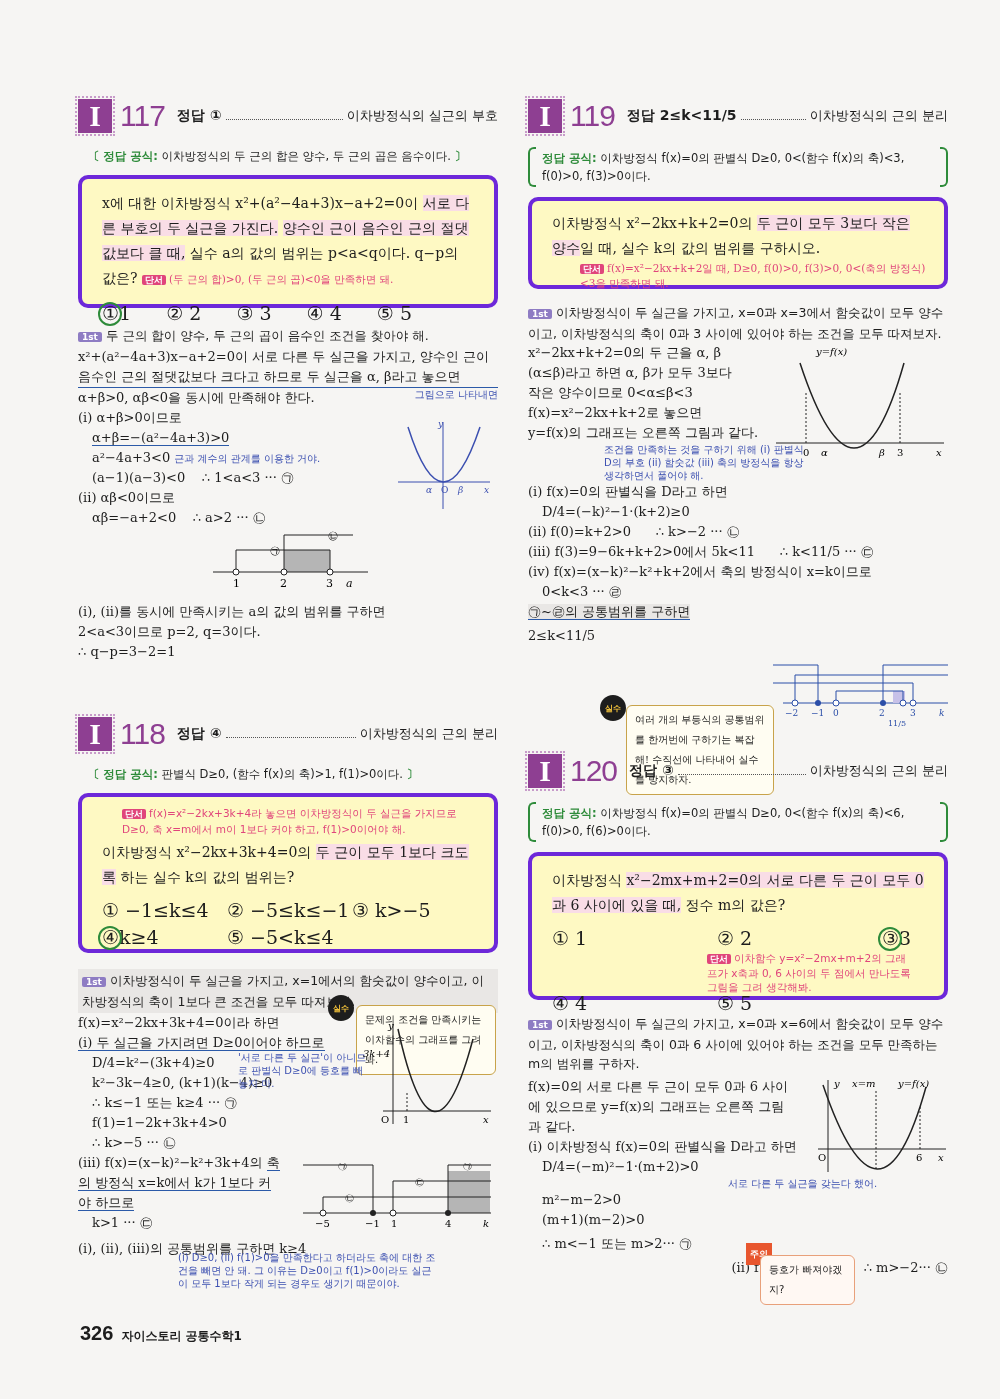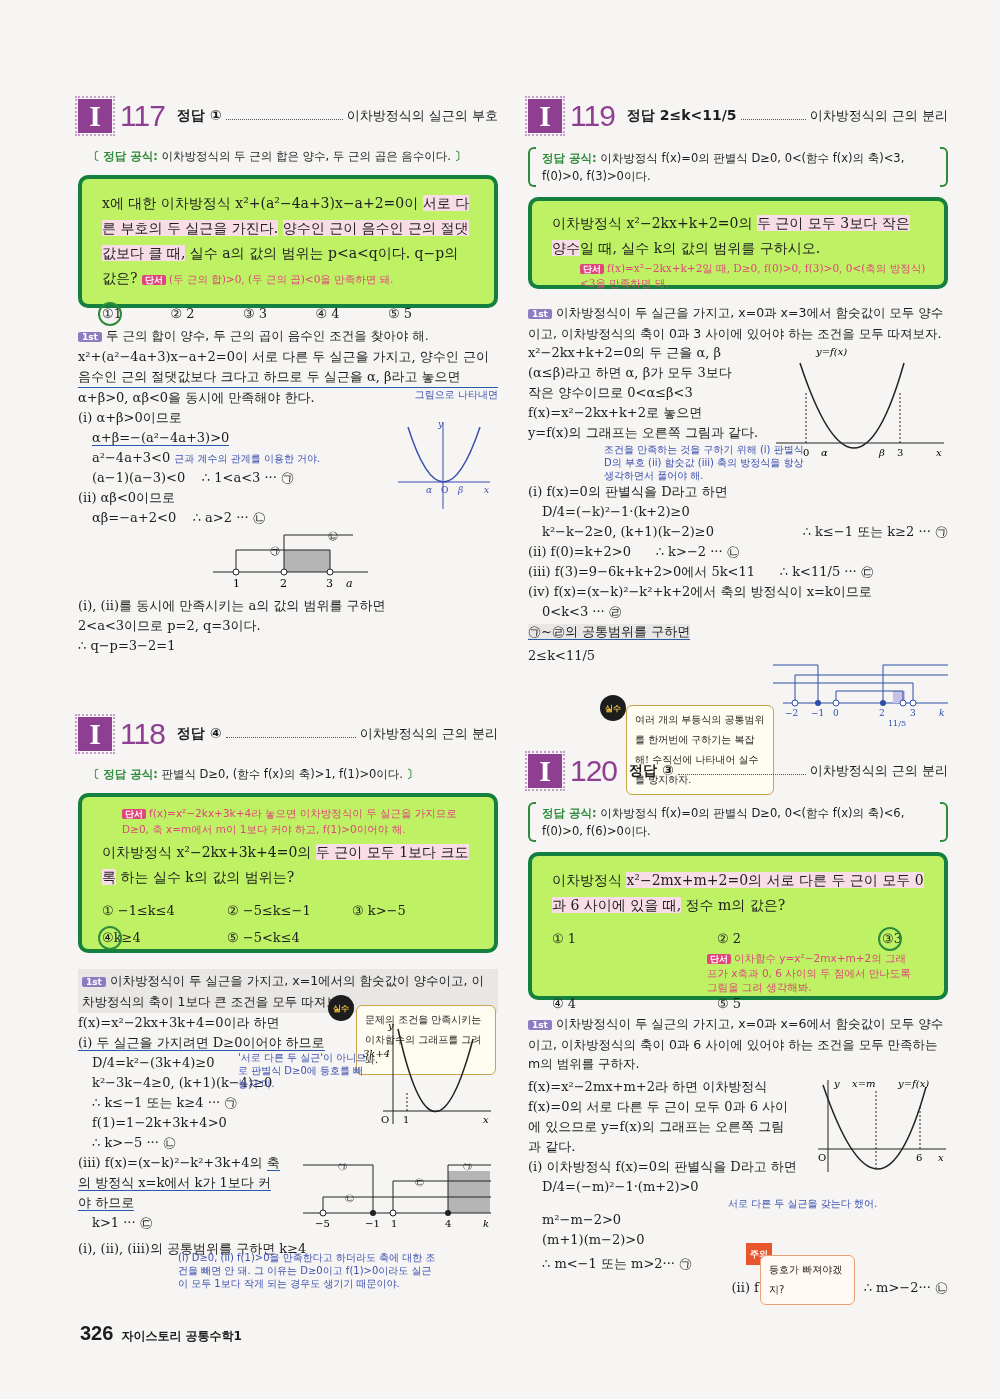--- a/index.html
+++ b/index.html
@@ -29,27 +29,27 @@
   .formula .flabel { color: #2e8b3a; font-weight: bold; }
   .formula .bracket { color: #2e8b3a; font-weight: bold; }
   .formula.box::before, .formula.box::after {
     content: ""; position: absolute; top: 0; bottom: 0; width: 6px;
     border: 2px solid #2e8b3a;
   }
   .formula.box::before { left: 0; border-right: none; border-radius: 6px 0 0 6px; }
   .formula.box::after { right: 0; border-left: none; border-radius: 0 6px 6px 0; }
 
   .qbox {
-    margin-top: 10px; border: 4px solid #15803d; border-radius: 10px; background: #bef264;
+    margin-top: 10px; border: 4px solid #6d28d9; border-radius: 10px; background: #fef9c3;
     padding: 12px 18px 12px 20px; font-size: 14px; line-height: 25px;
   }
   .hl { background: #f9dde6; }
   .hint-tag { background: #e0457b; color: #fff; font-size: 9px; padding: 0 3px; border-radius: 2px; font-weight: bold; margin-right: 3px; }
   .hint { color: #e0457b; font-size: 10.5px; line-height: 14px; }
-  .choices { display: flex; flex-wrap: wrap; margin-top: 8px; font-size: 13px; }
+  .choices { display: flex; flex-wrap: wrap; margin-top: 8px; font-size: 19px; }
   .choice { margin-right: 0; position: relative; }
   .choice.circled::before {
     content: ""; position: absolute; left: -4px; top: 1px; width: 20px; height: 20px;
     border: 2px solid #2e8b3a; border-radius: 50%;
   }
 
   .first { margin-top: 14px; font-size: 12.5px; line-height: 19px; }
   .badge1st { background: #8e7cc3; color: #fff; font-size: 9px; font-weight: bold; padding: 0 4px; border-radius: 2px; margin-right: 4px; }
   .sol { font-size: 13px; line-height: 20px; }
   .ul { border-bottom: 1.5px solid #2b5aa8; }
@@ -134,21 +134,21 @@
         <circle cx="252" cy="42" r="3" fill="#fff" stroke="#222"></circle>
         <text x="155" y="57" font-size="11">1</text>
         <text x="202" y="57" font-size="11">2</text>
         <text x="248" y="57" font-size="11">3</text>
         <text x="268" y="57" font-size="11" font-style="italic">a</text>
         <text x="265" y="25" font-size="10" fill="#fff"></text>
         <text x="192" y="24" font-size="10">㉠</text>
         <text x="250" y="9" font-size="10">㉡</text>
       </svg>
 
-      <div style="margin-top:6px;">(i), (ii)를 동시에 만족시키는 a의 값의 범위를 구하면</div>
+      <div style="margin-top:12px;">(i), (ii)를 동시에 만족시키는 a의 값의 범위를 구하면</div>
       <div>2&lt;a&lt;3이므로 p=2, q=3이다.</div>
       <div>∴ q−p=3−2=1</div>
     </div>
   </div>
 
   <div style="position:absolute; top:618px; width:420px;">
     <div class="prob-head">
       <div class="roman">I</div>
       <div class="pnum">118</div>
       <div class="ans">정답 ④</div>
@@ -257,24 +257,20 @@
     </div>
     <div class="sol serif" style="position:relative;">
       <div>x²−2kx+k+2=0의 두 근을 α, β</div>
       <div>(α≤β)라고 하면 α, β가 모두 3보다</div>
       <div>작은 양수이므로 0&lt;α≤β&lt;3</div>
       <div>f(x)=x²−2kx+k+2로 놓으면</div>
       <div>y=f(x)의 그래프는 오른쪽 그림과 같다.</div>
       <div class="blue-note" style="padding-left:76px; width:280px; font-family:'DejaVu Sans',sans-serif;">조건을 만족하는 것을 구하기 위해 (i) 판별식 D의 부호 (ii) 함숫값 (iii) 축의 방정식을 항상 생각하면서 풀어야 해.</div>
       <div>(i) f(x)=0의 판별식을 D라고 하면</div>
       <div class="indent">D/4=(−k)²−1·(k+2)≥0</div>
-      <div class="row indent">
-          <span>k²−k−2≥0, (k+1)(k−2)≥0</span>
-          <span>∴ k≤−1 또는 k≥2 ··· ㉠</span>
-        </div>
       <div><span>(ii) f(0)=k+2&gt;0</span>&nbsp;&nbsp;&nbsp;&nbsp;&nbsp;&nbsp;<span>∴ k&gt;−2 ··· ㉡</span></div>
       <div><span>(iii) f(3)=9−6k+k+2&gt;0에서 5k&lt;11</span>&nbsp;&nbsp;&nbsp;&nbsp;&nbsp;&nbsp;<span>∴ k&lt;11/5 ··· ㉢</span></div>
       <div>(iv) f(x)=(x−k)²−k²+k+2에서 축의 방정식이 x=k이므로</div>
       <div class="indent">0&lt;k&lt;3 ··· ㉣</div>
       <div><span class="ul" style="background:#e9e7e5;">㉠~㉣의 공통범위를 구하면</span></div>
       <div style="margin-top:4px;">2≤k&lt;11/5</div>
 
       <div class="silsu" style="left:72px; top:352px;">실수</div>
       <div class="callout" style="left:98px; top:362px; width:148px;">여러 개의 부등식의 공통범위를 한꺼번에 구하기는 복잡해! 수직선에 나타내어 실수를 방지하자.</div>
 
@@ -337,21 +333,20 @@
         <span class="choice">④ 4</span>
         <span class="choice">⑤ 5</span>
       </div>
       <div style="position:absolute; left:175px; top:95px; width:205px; line-height:13px; font-family:'DejaVu Sans',sans-serif;"><span class="hint-tag">단서</span><span class="hint">이차함수 y=x²−2mx+m+2의 그래프가 x축과 0, 6 사이의 두 점에서 만나도록 그림을 그려 생각해봐.</span></div>
     </div>
 
     <div class="first">
       <span class="badge1st">1st</span><span>이차방정식이 두 실근의 가지고, x=0과 x=6에서 함숫값이 모두 양수이고, 이차방정식의 축이 0과 6 사이에 있어야 하는 조건을 모두 만족하는 m의 범위를 구하자.</span>
     </div>
     <div class="sol serif" style="position:relative; margin-top:4px;">
-      <div>f(x)=x²−2mx+m+2라 하면 이차방정식</div>
       <div>f(x)=0의 서로 다른 두 근이 모두 0과 6 사이</div>
       <div>에 있으므로 y=f(x)의 그래프는 오른쪽 그림</div>
       <div>과 같다.</div>
       <div>(i) 이차방정식 f(x)=0의 판별식을 D라고 하면</div>
       <div class="indent">D/4=(−m)²−1·(m+2)&gt;0</div>
       <div class="blue-note" style="padding-left:200px; font-family:'DejaVu Sans',sans-serif;">서로 다른 두 실근을 갖는다 했어.</div>
       <div class="indent">m²−m−2&gt;0</div>
       <div class="indent">(m+1)(m−2)&gt;0</div>
       <div class="indent" style="margin-top:4px;">∴ m&lt;−1 또는 m&gt;2··· ㉠</div>
       <div style="margin-top:4px;text-align:right;"><span>(ii) f(0)=m+2&gt;0</span>&nbsp;&nbsp;&nbsp;&nbsp;&nbsp;&nbsp;<span>∴ m&gt;−2··· ㉡</span></div>

